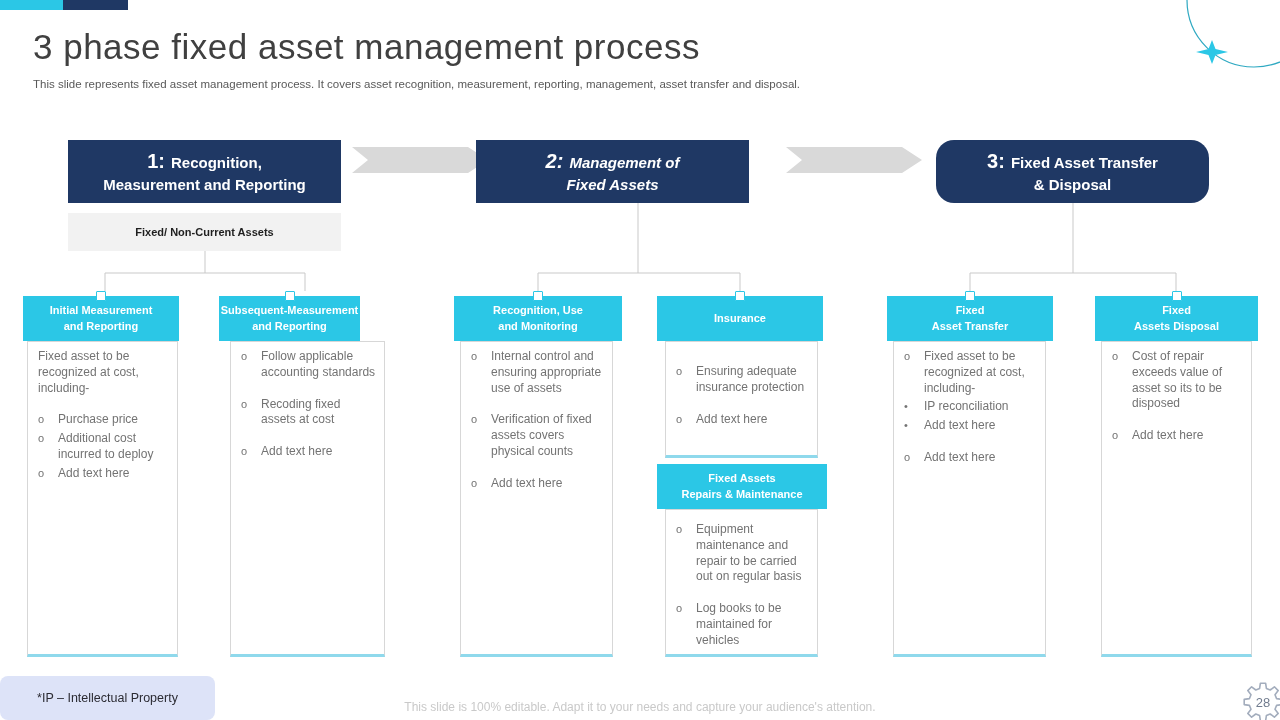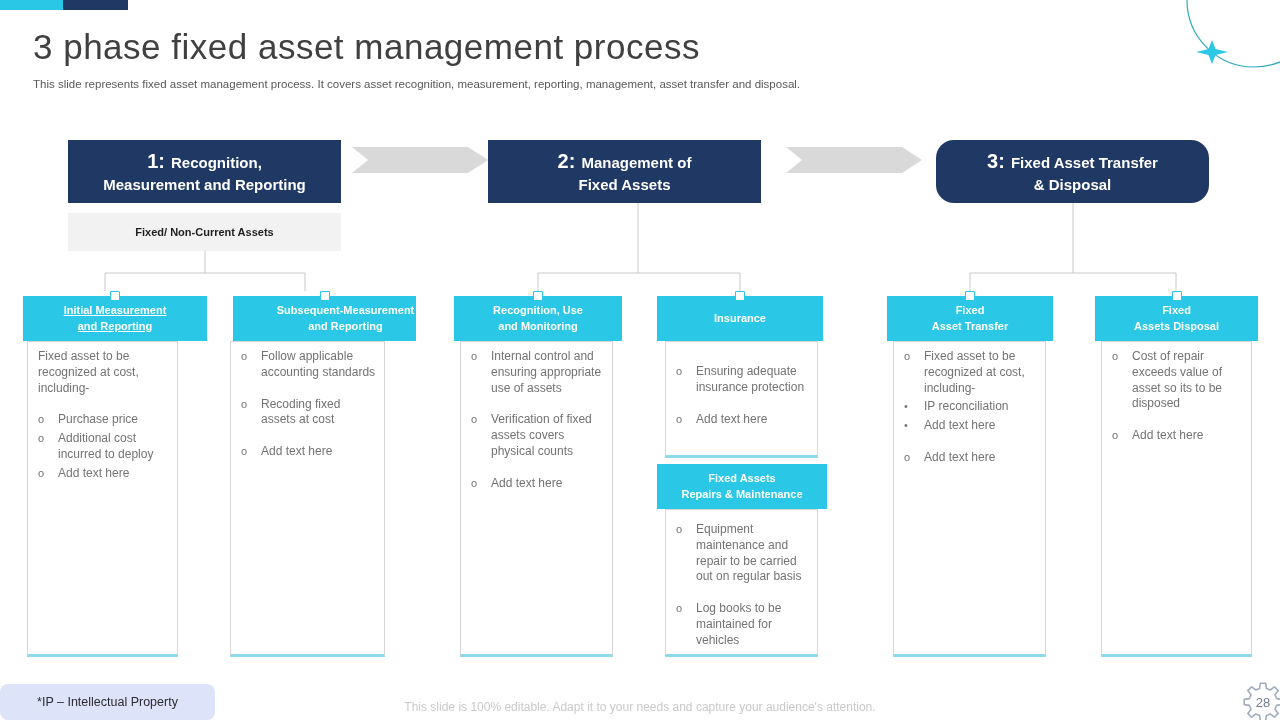--- a/index.html
+++ b/index.html
@@ -45,21 +45,21 @@
   .li{display:flex;margin-top:16px;}
   .li.first{margin-top:0;}
   .li.tight{margin-top:3px;}
   .li .m{flex:none;width:20px;font-size:11px;}
   .li .t{flex:1;}
 
   
   .overlay{position:absolute;left:0;top:0;pointer-events:none;}
 
   
-  .ip-badge{position:absolute;left:0;bottom:0;width:215px;height:36px;background:#dde3f8;
+  .ip-badge{position:absolute;left:0;bottom:0;width:215px;height:44px;background:#dde3f8;
             border-radius:8px;display:flex;align-items:center;justify-content:center;
             font-size:12.5px;color:#2b2b33;}
   .footer-note{position:absolute;left:0;bottom:6px;width:100%;text-align:center;
                font-size:12px;color:#c9c9c9;}
   .gear{position:absolute;left:1239px;top:678px;}
 </style>
 </head>
 <body>
 
 <div class="slide">
@@ -76,56 +76,56 @@
   </svg>
 
   <div class="title">3 phase fixed asset management process</div>
   <div class="subtitle">This slide represents fixed asset management process. It covers asset recognition, measurement, reporting, management, asset transfer and disposal.</div>
 
   <div class="phase-box" style="left:68px;">
     <div class="l1"><span class="num">1:</span><span>Recognition,</span></div>
     <div>Measurement and Reporting</div>
   </div>
   <div class="arrow" style="left:352px;"></div>
-  <div class="phase-box" style="left:488px;">
+  <div class="phase-box" style="left:476px;font-style:italic;">
     <div class="l1"><span class="num">2:</span><span>Management of</span></div>
     <div>Fixed Assets</div>
   </div>
   <div class="arrow" style="left:786px;"></div>
   <div class="phase-box" style="left:936px;border-radius:18px;">
     <div class="l1"><span class="num">3:</span><span>Fixed Asset Transfer</span></div>
     <div>&amp; Disposal</div>
   </div>
 
   <div class="sublabel">
     <span>Fixed/ Non-Current Assets</span>
   </div>
 
-  <div class="chead" style="left:23px;top:296px;width:184px;text-decoration:underline;">
+  <div class="chead" style="left:23px;top:296px;width:156px;">
     <div class="cdot"></div>
     <span>Initial Measurement</span>
     <span>and Reporting</span>
   </div>
   <div class="panel" style="left:27px;top:341px;width:151px;height:316px;">
     <div class="intro">Fixed asset to be recognized at cost, including-</div>
     <div class="li first">
         <span class="m">o</span>
         <span class="t">Purchase price</span>
       </div>
     <div class="li tight">
         <span class="m">o</span>
         <span class="t">Additional cost incurred to deploy</span>
       </div>
     <div class="li tight">
         <span class="m">o</span>
         <span class="t">Add text here</span>
       </div>
   </div>
 
-  <div class="chead" style="left:233px;top:296px;width:141px;padding-left:42px;">
+  <div class="chead" style="left:219px;top:296px;width:141px;">
     <div class="cdot"></div>
     <span>Subsequent-Measurement</span>
     <span>and Reporting</span>
   </div>
   <div class="panel" style="left:230px;top:341px;width:155px;height:316px;">
     <div class="li first">
         <span class="m">o</span>
         <span class="t">Follow applicable accounting standards</span>
       </div>
     <div class="li">

